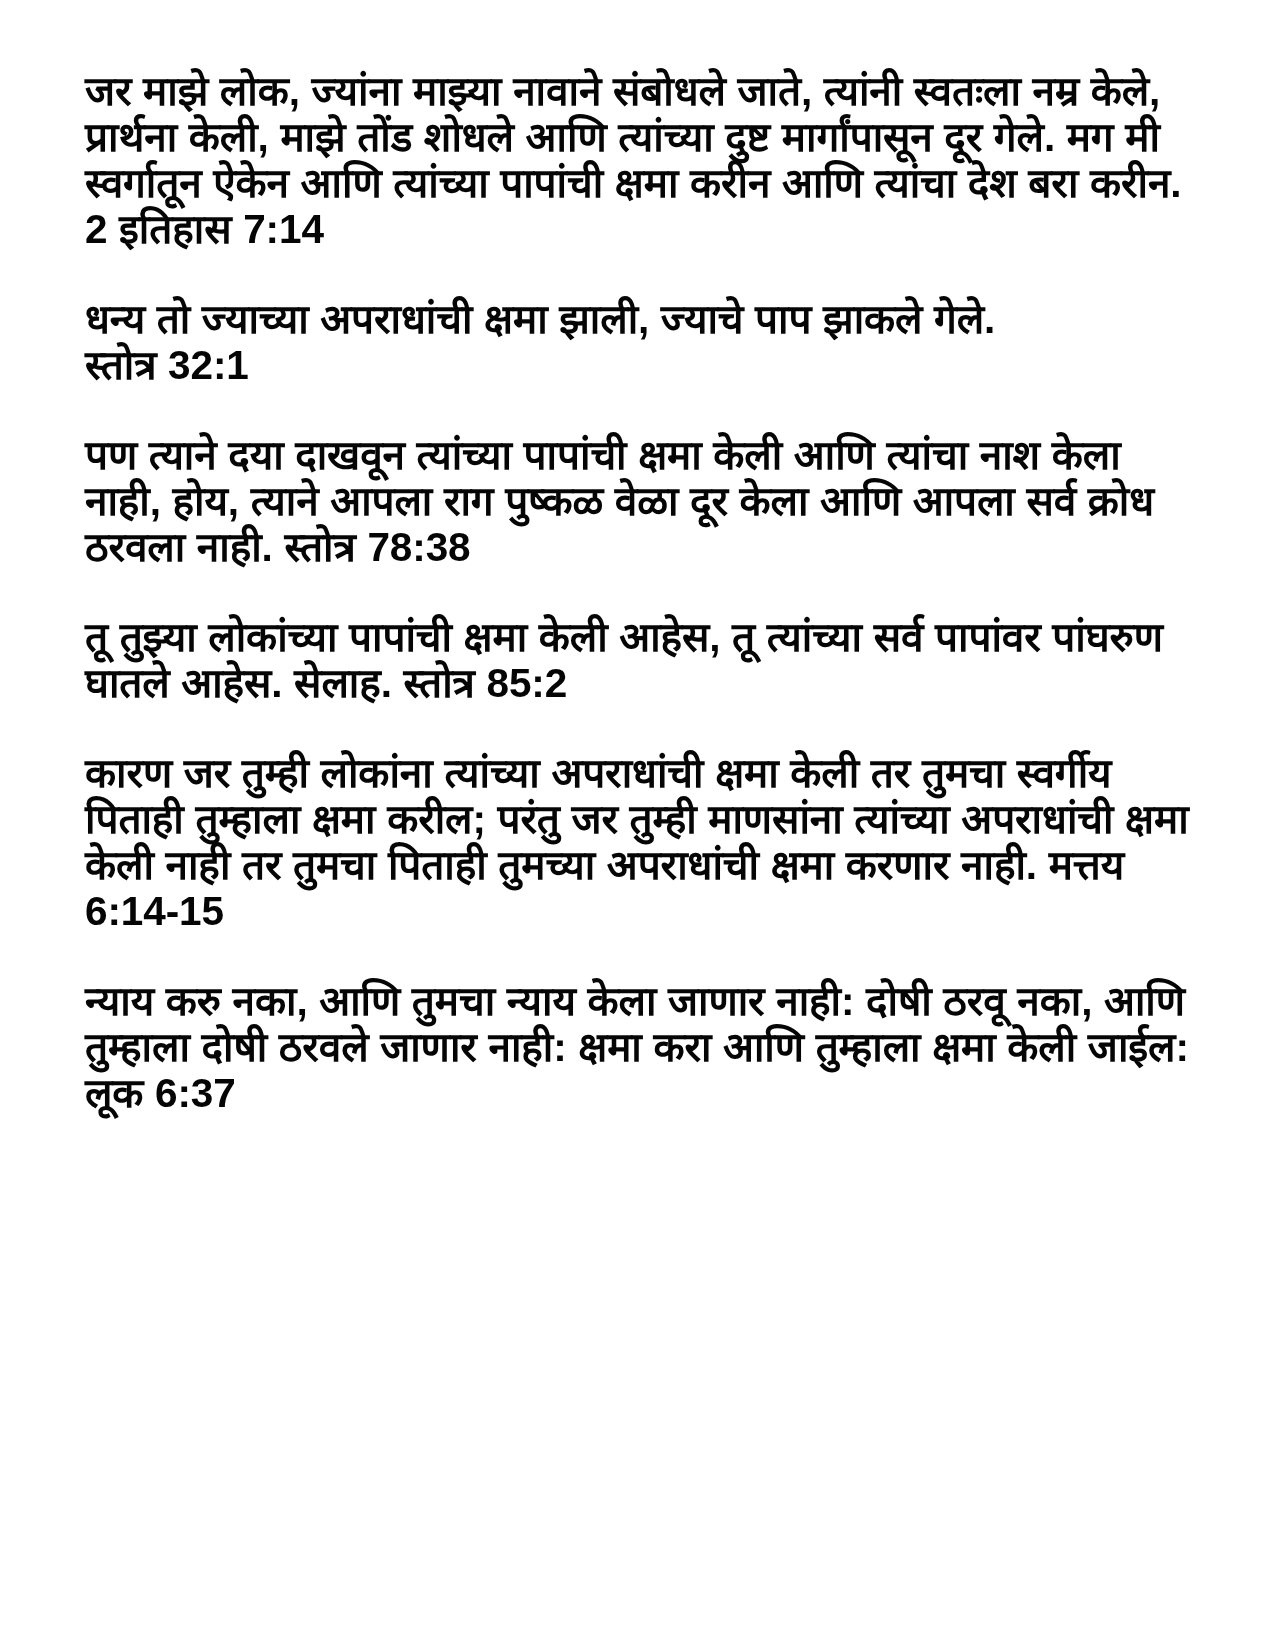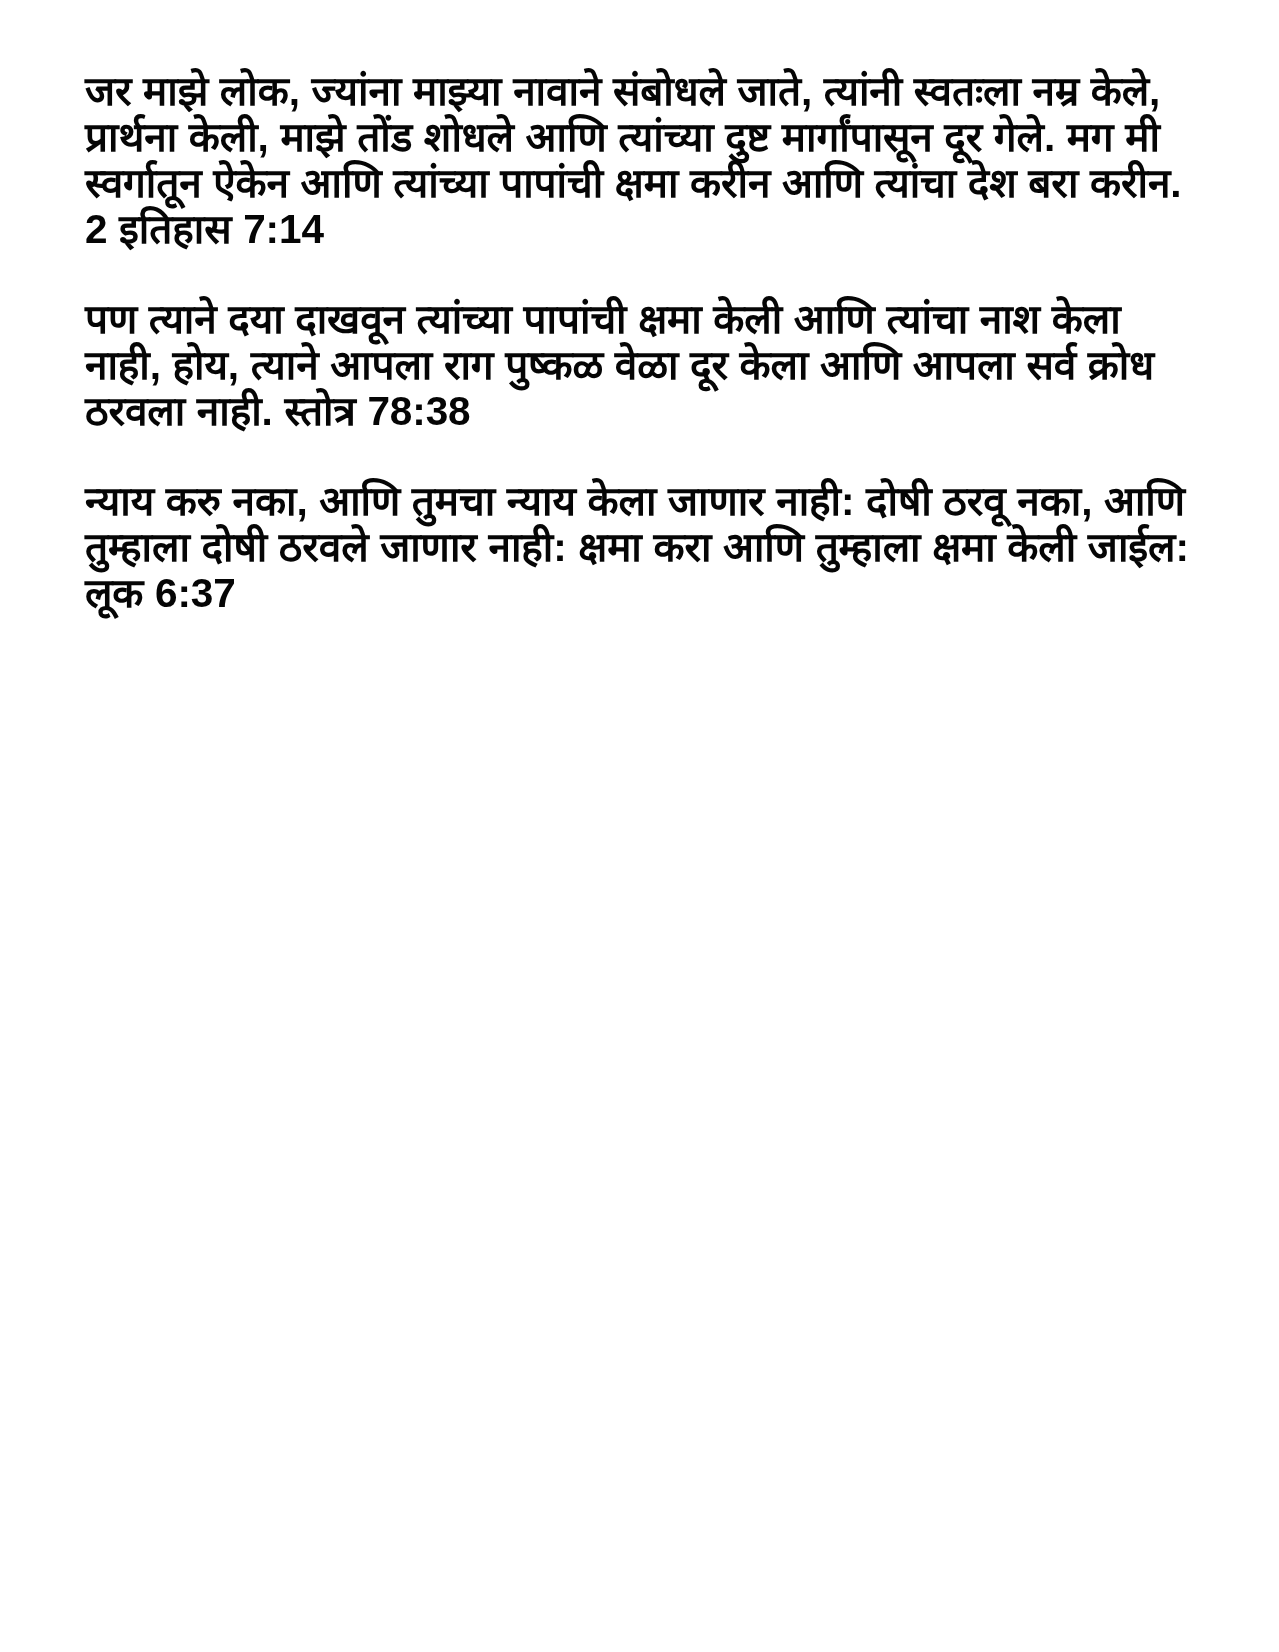--- a/index.html
+++ b/index.html
@@ -48,23 +48,27 @@
   .verse.gap-md { margin-bottom: 44px; }
 </style>
 </head>
 <body>
 
 <div class="page">
   <div class="verse-list">
 
     <p class="verse gap-md">जर माझे लोक, ज्यांना माझ्या नावाने संबोधले जाते, त्यांनी स्वतःला नम्र केले, प्रार्थना केली, माझे तोंड शोधले आणि त्यांच्या दुष्ट मार्गांपासून दूर गेले. मग मी स्वर्गातून ऐकेन आणि त्यांच्या पापांची क्षमा करीन आणि त्यांचा देश बरा करीन. 2 इतिहास 7:14</p>
 
+    <p class="verse gap-md">धन्य तो ज्याच्या अपराधांची क्षमा झाली, ज्याचे पाप झाकले गेले.
+स्तोत्र 32:1</p>
 
     <p class="verse gap-md">पण त्याने दया दाखवून त्यांच्या पापांची क्षमा केली आणि त्यांचा नाश केला नाही, होय, त्याने आपला राग पुष्कळ वेळा दूर केला आणि आपला सर्व क्रोध ठरवला नाही. स्तोत्र 78:38</p>
 
+    <p class="verse gap-md">तू तुझ्या लोकांच्या पापांची क्षमा केली आहेस, तू त्यांच्या सर्व पापांवर पांघरुण घातले आहेस. सेलाह. स्तोत्र 85:2</p>
 
 
 
+    <p class="verse gap-md">कारण जर तुम्ही लोकांना त्यांच्या अपराधांची क्षमा केली तर तुमचा स्वर्गीय पिताही तुम्हाला क्षमा करील; परंतु जर तुम्ही माणसांना त्यांच्या अपराधांची क्षमा केली नाही तर तुमचा पिताही तुमच्या अपराधांची क्षमा करणार नाही. मत्तय 6:14-15</p>
 
     <p class="verse">न्याय करु नका, आणि तुमचा न्याय केला जाणार नाही: दोषी ठरवू नका, आणि तुम्हाला दोषी ठरवले जाणार नाही: क्षमा करा आणि तुम्हाला क्षमा केली जाईल: लूक 6:37</p>
 
   </div>
 </div>
 
 </body></html>

